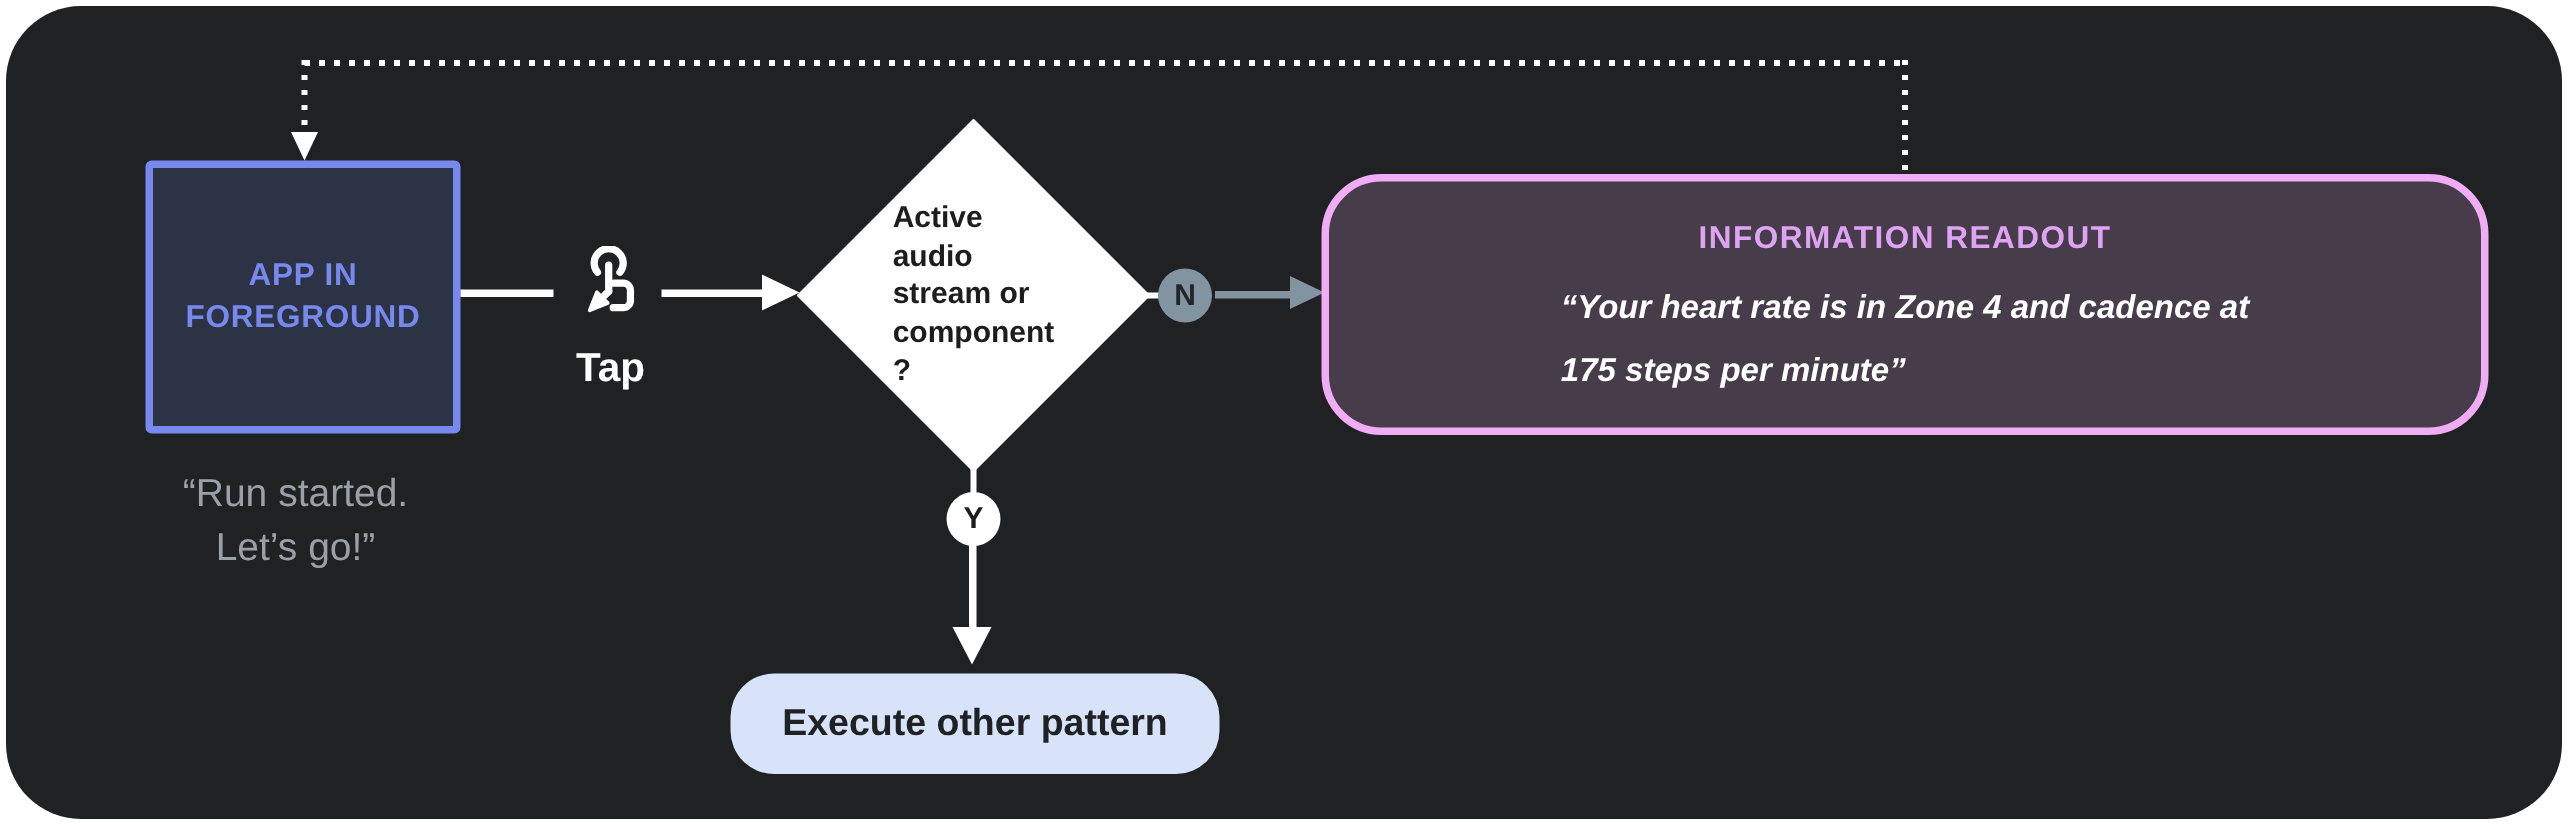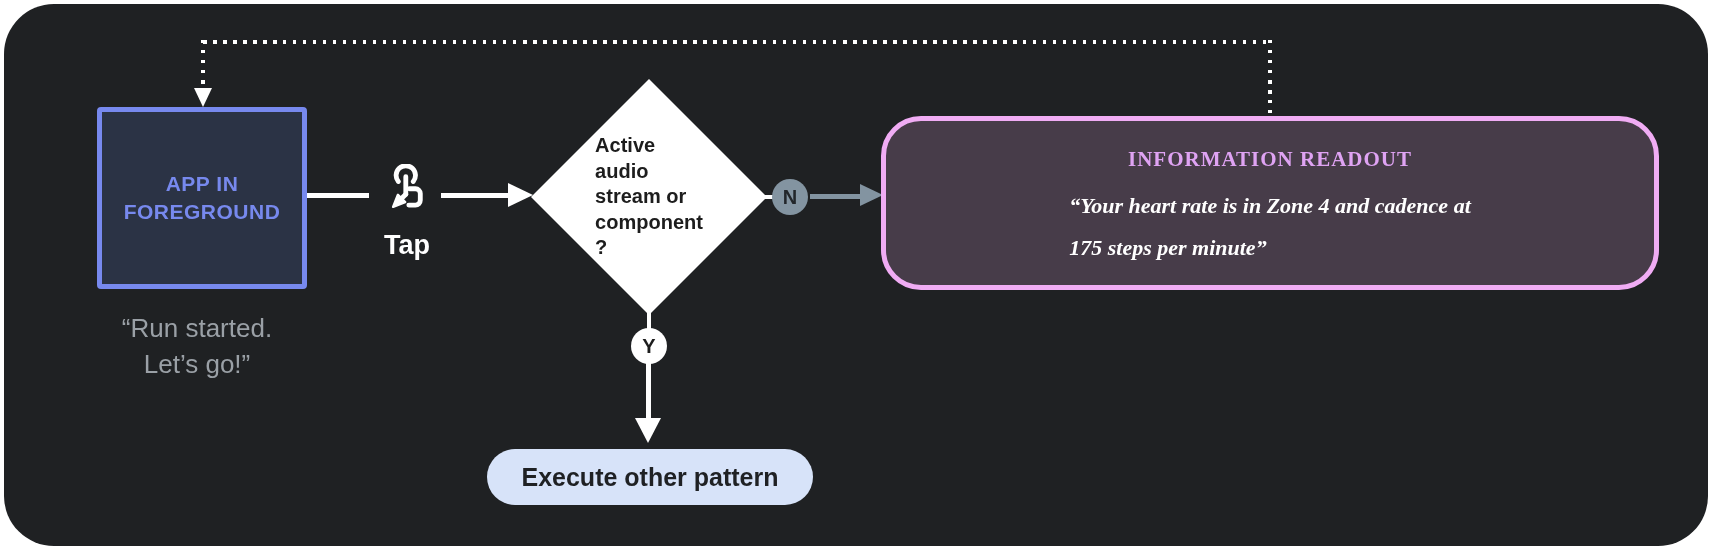--- a/index.html
+++ b/index.html
@@ -39,27 +39,27 @@
                 color:#1d1d1d;font-weight:bold;font-size:20px;line-height:25.5px;white-space:pre-line;}
 
   .badge{width:36px;height:36px;border-radius:50%;display:flex;align-items:center;
          justify-content:center;font-weight:bold;font-size:20px;}
   #n-badge{left:768px;top:175px;background:#8394a1;color:#22262a;}
   #y-badge{left:627px;top:324px;background:#ffffff;color:#1d1d1d;}
 
   
   #readout{left:877px;top:112px;width:778px;height:174px;box-sizing:border-box;
            background:#473c49;border:5px solid #f0acf4;border-radius:40px;
-           display:flex;flex-direction:column;align-items:center;padding-top:26px;font-family:Liberation Serif, serif;}
+           display:flex;flex-direction:column;align-items:center;padding-top:26px;}
   #readout .title{color:#dfa3f3;font-weight:bold;font-size:21px;letter-spacing:1px;}
   #readout .quote{margin-top:13px;color:#ffffff;font-weight:bold;font-style:italic;
                   font-size:22px;line-height:42px;text-align:left;white-space:pre-line;}
 
   
-  #pill{left:483px;top:445px;width:326px;height:56px;background:#d7e3f9;border-radius:29px;
+  #pill{left:483px;top:445px;width:326px;height:67px;background:#d7e3f9;border-radius:29px;
         display:flex;align-items:center;justify-content:center;}
   #pill .lbl{color:#1f2124;font-weight:bold;font-size:25px;}
 </style>
 </head>
 <body>
 
 <div id="stage">
   <div id="canvas">
 
     <div class="abs dot-h" style="left:199px;top:36px;width:1068px;"></div>

